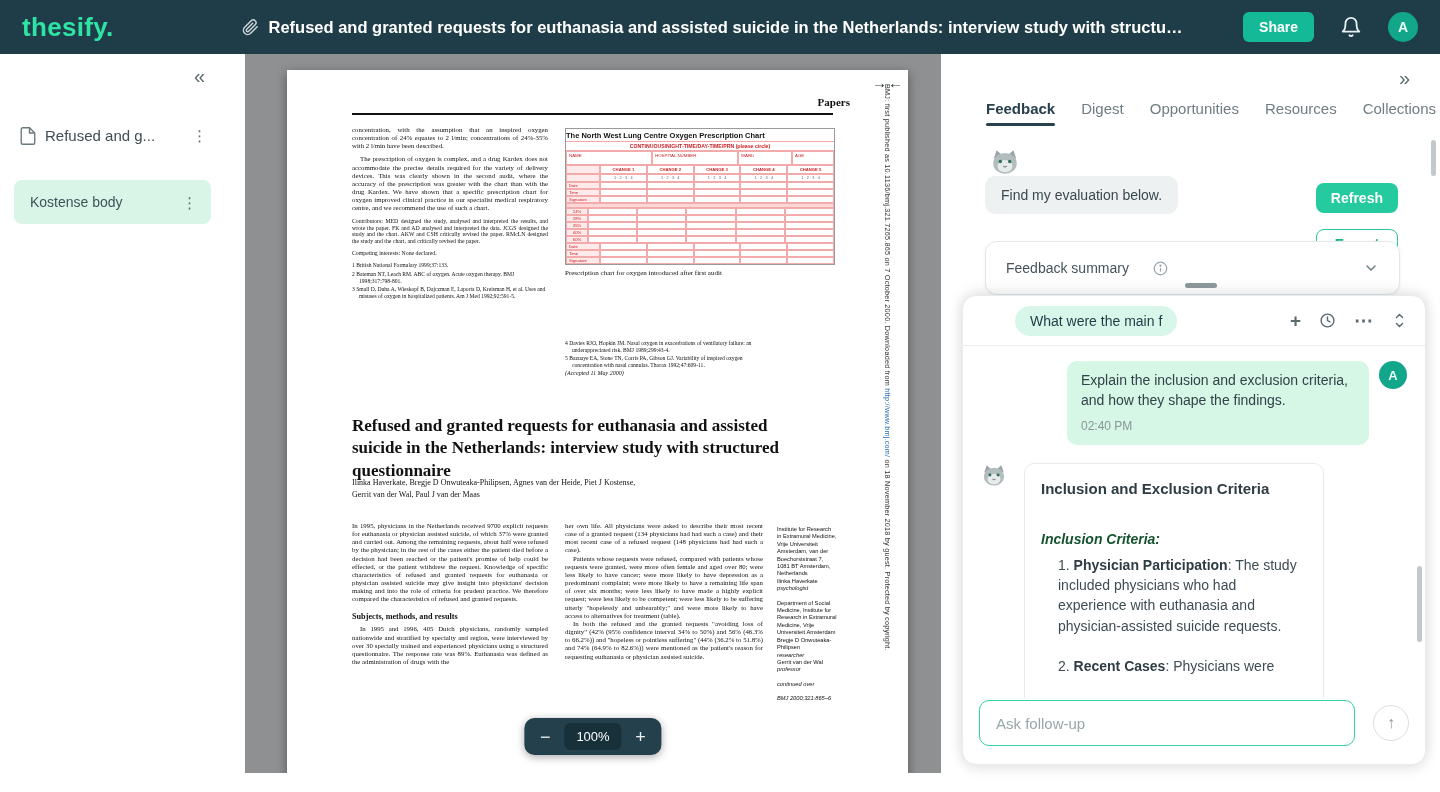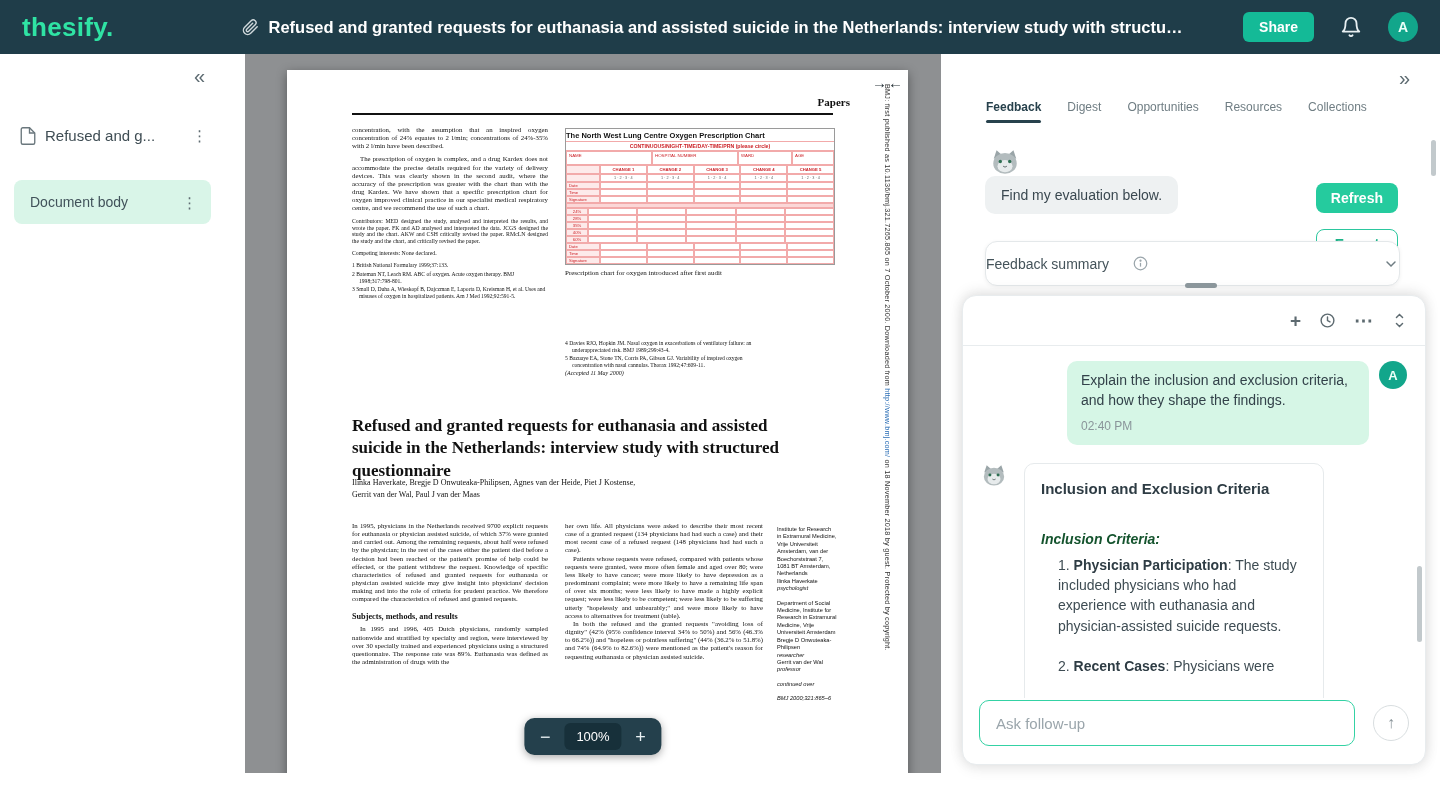--- a/index.html
+++ b/index.html
@@ -72,30 +72,30 @@
   .mcol .role { font-style:italic; }
   .mcol .it { font-style:italic; }
   .rotated { position:absolute; right:16px; top:14px; height:742px; writing-mode:vertical-rl; font-family:"Liberation Sans",sans-serif; font-size:7.3px; color:#333; letter-spacing:.2px; }
   .rotated .url { color:#2a6db5; }
 
   
   .panel { position:absolute; top:54px; left:962px; width:478px; height:738px; background:#fff; }
   .expand-ic { position:absolute; top:14px; right:30px; font-size:20px; color:#5c6a70; cursor:pointer; line-height:1; }
   .panel-scroll { position:absolute; right:4px; top:86px; width:5px; height:36px; border-radius:3px; background:#c2c9cc; }
   .tabs { position:absolute; top:46px; left:24px; display:flex; gap:26px; }
-  .tab { font-size:12px; color:#6f7d83; cursor:pointer; padding-bottom:9px; position:relative; }
+  .tab { font-size:15px; color:#6f7d83; cursor:pointer; padding-bottom:9px; position:relative; }
   .tab.active { color:#27414c; font-weight:bold; }
   .tab.active::after { content:""; position:absolute; left:0; right:0; bottom:0; height:3px; background:#28424d; border-radius:2px; }
   .mascot { position:absolute; width:30px; height:27px; }
   .mascot-top { left:28px; top:94px; }
   .greeting { position:absolute; left:23px; top:122px; background:#eef1f2; border-radius:10px; padding:11px 16px; font-size:14px; color:#3a4850; }
   .panel-btns { position:absolute; top:129px; right:42px; display:flex; gap:16px;flex-direction:column; }
   .btn-refresh { background:#25cb9e; color:#fff; border:none; border-radius:8px; height:30px; padding:0 15px; font-size:14px; font-weight:bold; cursor:pointer; font-family:inherit; }
   .btn-export { background:#fff; color:#1db489; border:1.5px solid #2bc79e; border-radius:8px; height:30px; padding:0 14px; font-size:14px; font-weight:bold; cursor:pointer; font-family:inherit; }
-  .summary-card { position:absolute; left:23px; right:40px; top:187px; height:45px; background:#fff; border:1px solid #e4e8ea; border-radius:12px; box-shadow:0 1px 4px rgba(0,0,0,.06); display:flex; align-items:center; padding:0 0; gap:24px; }
+  .summary-card { position:absolute; left:23px; right:40px; top:187px; height:54px; background:#fff; border:1px solid #e4e8ea; border-radius:12px; box-shadow:0 1px 4px rgba(0,0,0,.06); display:flex; align-items:center; padding:0 20px; gap:24px; }
   .summary-card .lbl { font-size:14px; color:#44535a; }
   .summary-card .spacer { flex:1; }
   .resize-handle { position:absolute; top:229px; left:calc(50% - 16px); width:32px; height:5px; border-radius:3px; background:#8b969b; z-index:12; cursor:row-resize; }
 
   
   .chat-card { position:absolute; left:0; top:241px; width:464px; height:470px; background:#fff; border:1px solid #e8ecee; border-radius:14px; box-shadow:0 -3px 14px rgba(0,0,0,.10), 0 4px 14px rgba(0,0,0,.08); z-index:11; }
   .chat-head { height:50px; display:flex; align-items:center; padding:0 18px 0 52px; border-bottom:1px solid #e8ecee; }
   .chip { background:#d9f6ea; color:#1f3b45; border-radius:16px; padding:7px 15px; font-size:14px; cursor:pointer; white-space:nowrap; }
   .chat-head .spacer { flex:1; }
   .head-ic { color:#5d6a70; cursor:pointer; margin-left:18px; display:flex; align-items:center; }
@@ -153,21 +153,21 @@
       <span>
         <svg width="16" height="18" viewBox="0 0 20 24" fill="none" stroke="#6a777d" stroke-width="1.8">
             <path d="M12 1H3a2 2 0 0 0-2 2v18a2 2 0 0 0 2 2h14a2 2 0 0 0 2-2V8z"></path>
             <path d="M12 1v7h7"></path>
           </svg>
       </span>
       <span class="lbl">Refused and g...</span>
       <span class="kebab">⋮</span>
     </div>
     <div class="side-item2">
-      <span class="lbl">Document body</span>
+      <span class="lbl">Kostense body</span>
       <span class="kebab">⋮</span>
     </div>
   </div>
 
   <div class="viewer">
     <div class="viewer-arrows">
       <span>→</span>
       <span>←</span>
     </div>
 
@@ -401,20 +401,21 @@
         <svg width="16" height="16" viewBox="0 0 24 24" fill="none" stroke="#6f7d83" stroke-width="2.2" stroke-linecap="round">
             <polyline points="6 9 12 15 18 9"></polyline>
           </svg>
       </span>
     </div>
 
     <div class="resize-handle"></div>
 
     <div class="chat-card">
       <div class="chat-head">
+        <div class="chip">What were the main f</div>
         <span class="spacer"></span>
         <span class="head-ic plus">+</span>
         <span class="head-ic">
           <svg width="17" height="17" viewBox="0 0 24 24" fill="none" stroke="#5d6a70" stroke-width="2" stroke-linecap="round">
               <circle cx="12" cy="12" r="9"></circle>
               <polyline points="12 7 12 12 15.5 14"></polyline>
             </svg>
         </span>
         <span class="head-ic more">⋯</span>
         <span class="head-ic">

